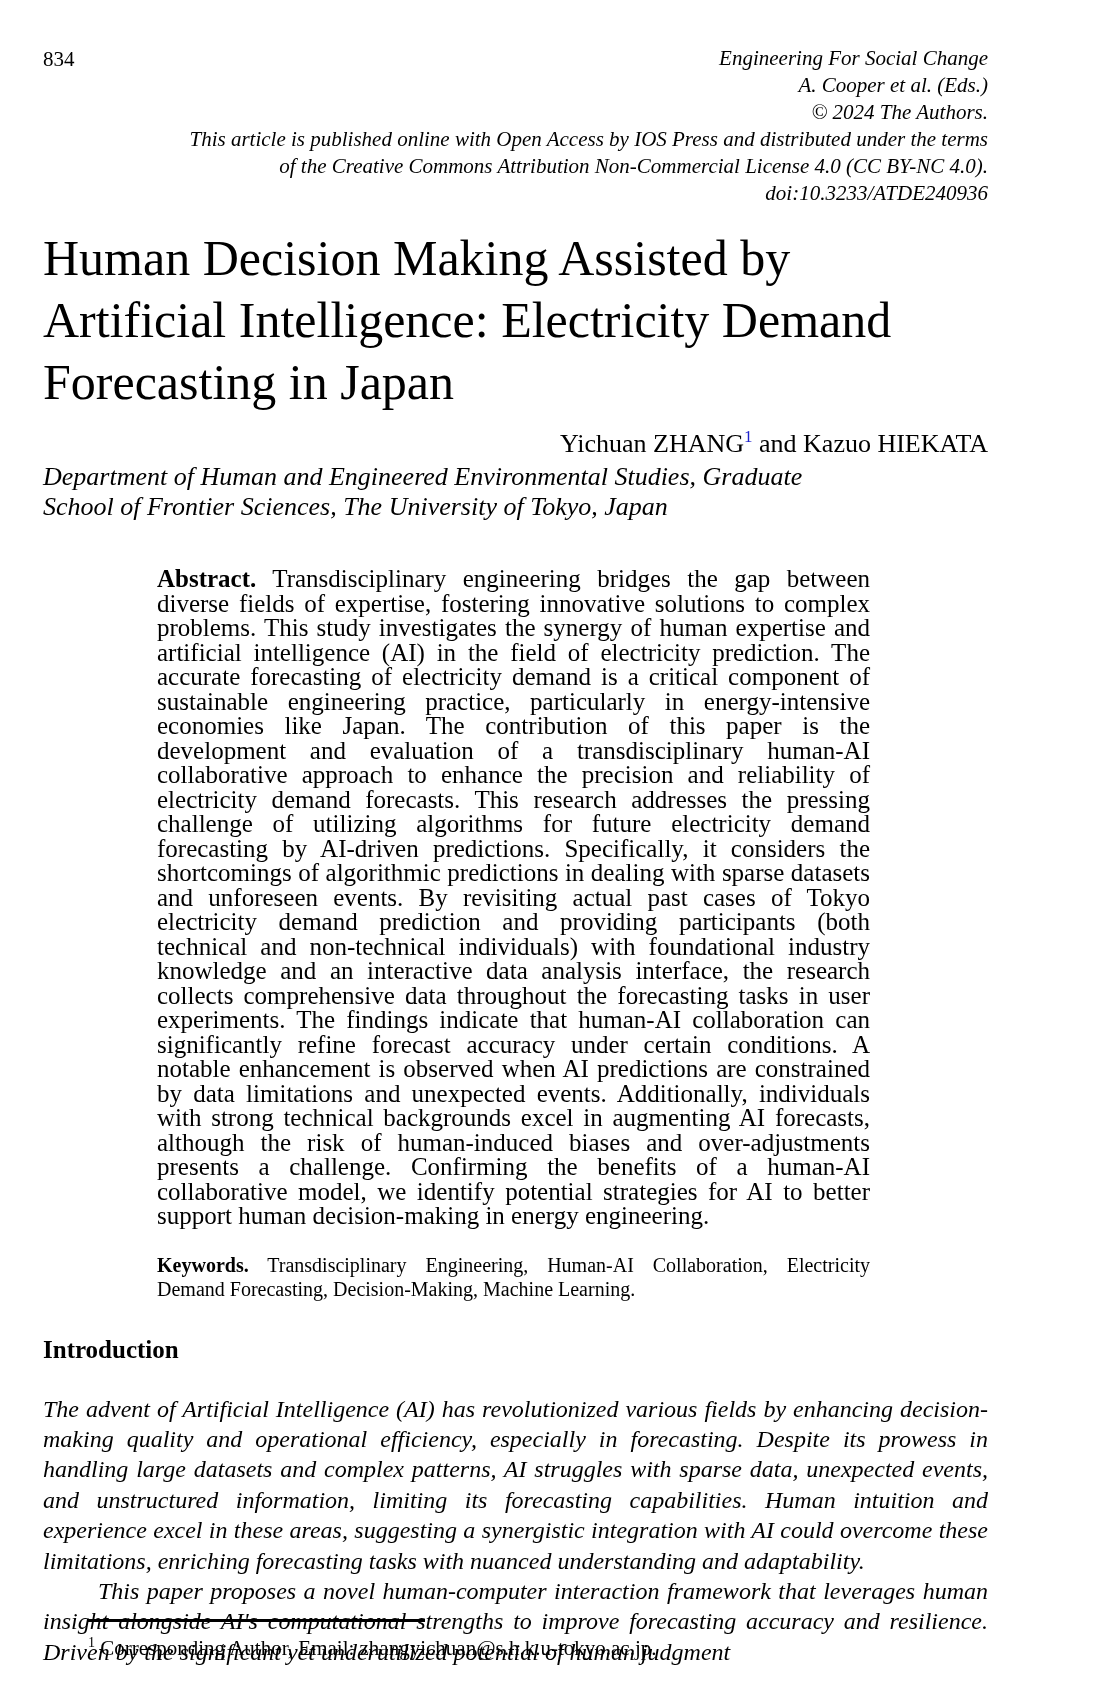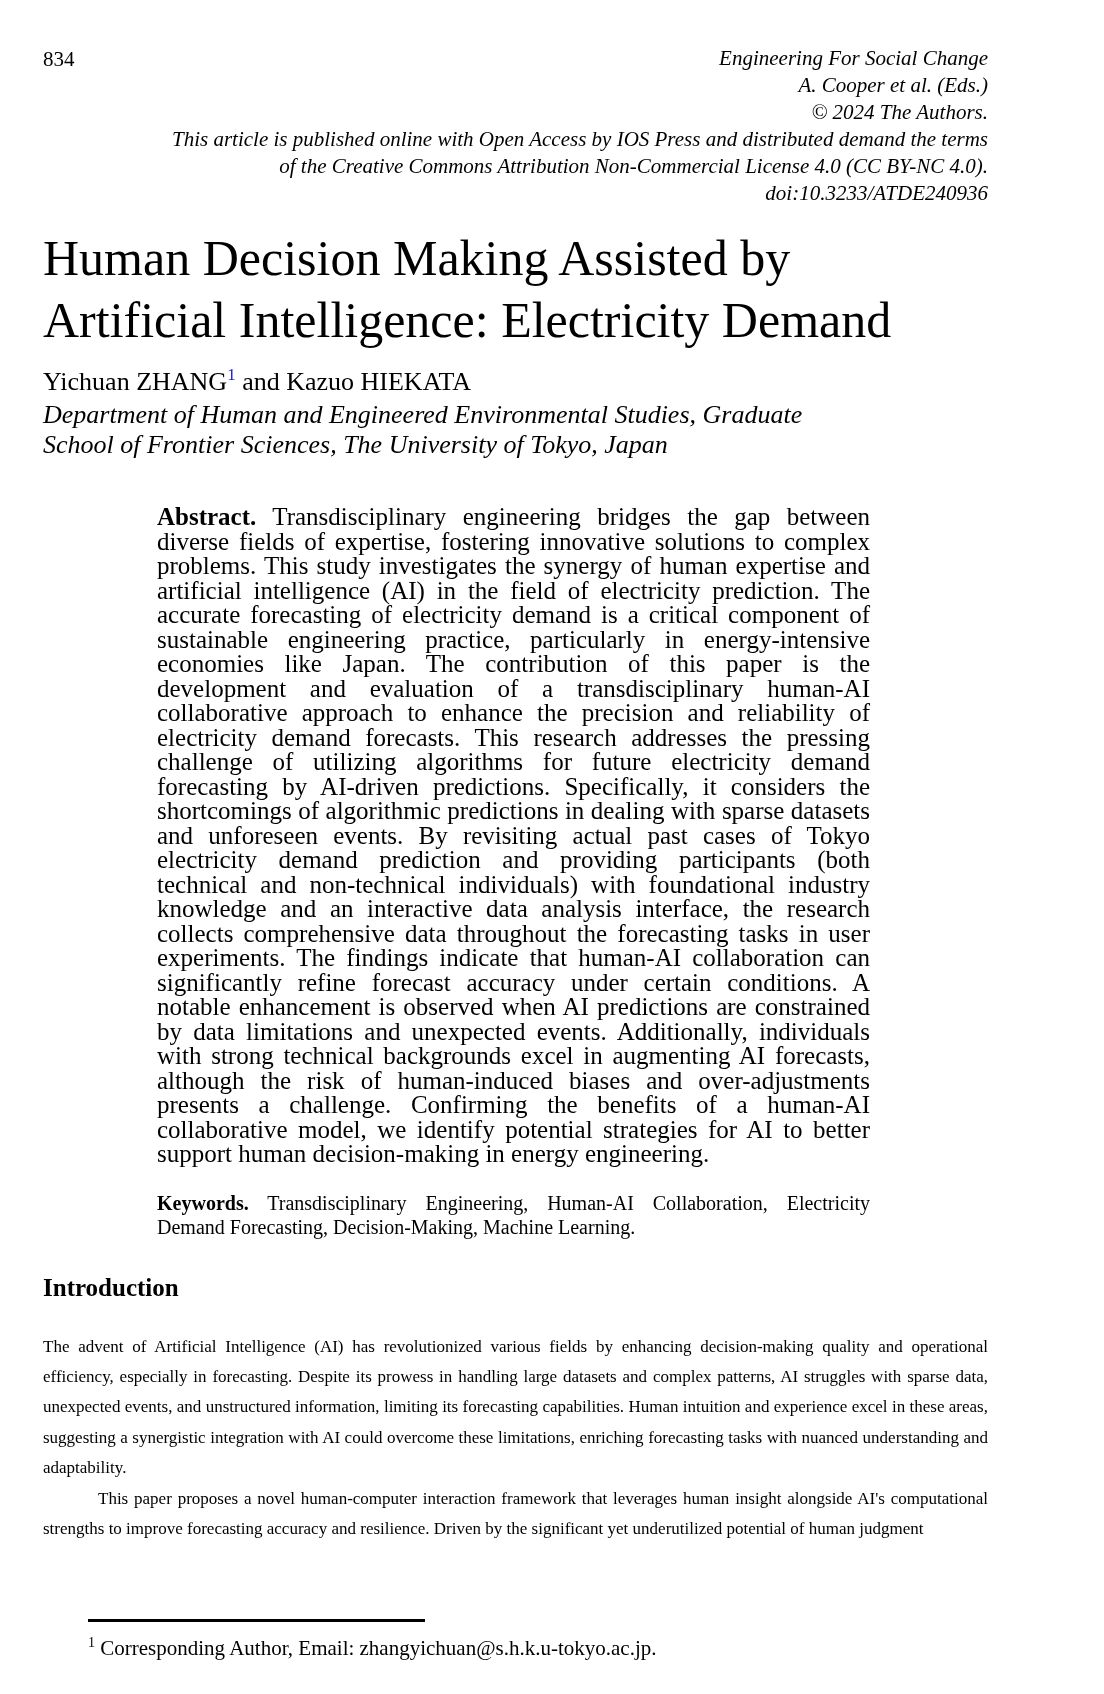--- a/index.html
+++ b/index.html
@@ -33,21 +33,21 @@
   }
   .paper-title {
     margin-top: 20px;
     text-align: left;
     font-size: 50px;
     line-height: 62px;
     font-weight: normal;
   }
   .authors-line {
     margin-top: 15px;
-    text-align: left;
+    text-align: right;
     font-size: 26px;
     line-height: 32px;
   }
   .authors-line sup {
     color: var(--link-blue, #1e22cc);
     font-size: 17px;
     line-height: 0;
   }
   .affiliation {
     text-align: left;
@@ -68,23 +68,24 @@
     line-height: 24.5px;
     text-align: justify;
   }
   .section-heading {
     margin-top: 33px;
     font-size: 25px;
     line-height: 30px;
     font-weight: bold;
   }
   .body-para {
-    font-size: 17px;
+    font-size: 24px;
     line-height: 30.4px;
     text-align: justify;
+    font-style: italic;
   }
   .body-para.first { margin-top: 29px; }
   .body-para.indented { text-indent: 55px; }
   .footnote-block {
     position: absolute;
     left: 88px;
     top: 1619px;
     font-size: 21px;
     line-height: 26px;
   }
@@ -101,29 +102,30 @@
 
 <div class="page">
   <div class="content">
 
     <div class="header-row">
       <span class="page-number">834</span>
       <div class="running-head">
         <div>Engineering For Social Change</div>
         <div>A. Cooper et al. (Eds.)</div>
         <div>© 2024 The Authors.</div>
-        <div>This article is published online with Open Access by IOS Press and distributed demand the terms</div>
+        <div>This article is published online with Open Access by IOS Press and distributed under the terms</div>
         <div>of the Creative Commons Attribution Non-Commercial License 4.0 (CC BY-NC 4.0).</div>
         <div>doi:10.3233/ATDE240936</div>
       </div>
     </div>
 
     <h1 class="paper-title">
       <div>Human Decision Making Assisted by</div>
       <div>Artificial Intelligence: Electricity Demand</div>
+      <div>Forecasting in Japan</div>
     </h1>
 
     <div class="authors-line"><span>Yichuan ZHANG</span><sup>1</sup> <span>and Kazuo HIEKATA</span></div>
 
     <div class="affiliation">
       <div>Department of Human and Engineered Environmental Studies, Graduate</div>
       <div>School of Frontier Sciences, The University of Tokyo, Japan</div>
     </div>
 
     <p class="abstract-block"><b>Abstract.</b> <span>Transdisciplinary engineering bridges the gap between diverse fields of expertise, fostering innovative solutions to complex problems. This study investigates the synergy of human expertise and artificial intelligence (AI) in the field of electricity prediction. The accurate forecasting of electricity demand is a critical component of sustainable engineering practice, particularly in energy-intensive economies like Japan. The contribution of this paper is the development and evaluation of a transdisciplinary human-AI collaborative approach to enhance the precision and reliability of electricity demand forecasts. This research addresses the pressing challenge of utilizing algorithms for future electricity demand forecasting by AI-driven predictions. Specifically, it considers the shortcomings of algorithmic predictions in dealing with sparse datasets and unforeseen events. By revisiting actual past cases of Tokyo electricity demand prediction and providing participants (both technical and non-technical individuals) with foundational industry knowledge and an interactive data analysis interface, the research collects comprehensive data throughout the forecasting tasks in user experiments. The findings indicate that human-AI collaboration can significantly refine forecast accuracy under certain conditions. A notable enhancement is observed when AI predictions are constrained by data limitations and unexpected events. Additionally, individuals with strong technical backgrounds excel in augmenting AI forecasts, although the risk of human-induced biases and over-adjustments presents a challenge. Confirming the benefits of a human-AI collaborative model, we identify potential strategies for AI to better support human decision-making in energy engineering.</span></p>

